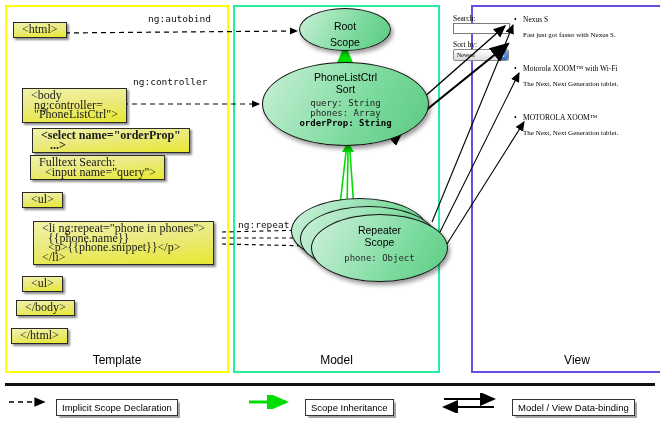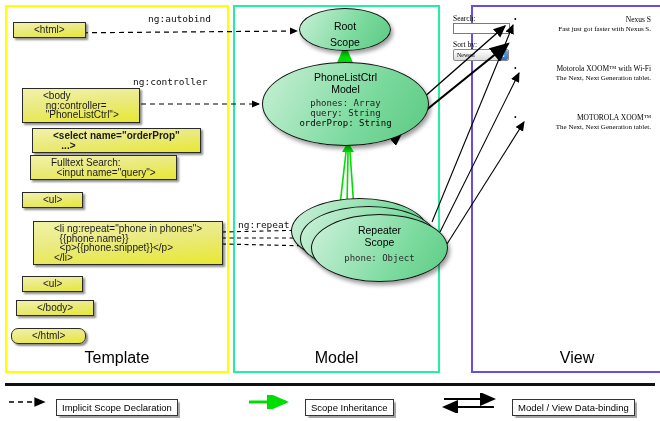--- a/index.html
+++ b/index.html
@@ -36,49 +36,49 @@
   #panel-view {
     left: 444px; top: 5px; width: 212px; height: 368px;
     border: 2px solid #6a4de0;
     margin-left: 27px;
   }
   .panel-label {
     position: absolute;
     bottom: 4px;
     width: 100%;
     text-align: center;
-    font-size: 16px;
+    font-size: 12px;
     color: #000;
     font-family: "Liberation Sans", sans-serif;
   }
   
   .codebox {
     position: absolute;
     background: linear-gradient(175deg, #f2f2a8 0%, #eaea80 45%, #e8e832 100%);
     border: 1.5px solid #2a2a2a;
     box-shadow: 2px 2px 2px rgba(0,0,0,0.45);
-    font-family: Liberation Sans, sans-serif;
-    font-size: 10px;
+    font-family: Liberation Serif, serif;
+    font-size: 12px;
     line-height: 9.5px;
     color: #1a1a1a;
-    padding: 2px 20px;
+    padding: 2px 8px;
     white-space: pre;
     box-sizing: border-box;
     z-index: 6;
   }
   .codebox.bold { font-weight: bold; }
   #box-html      { left: 13px;  top: 22px;  }
   #box-body      { left: 22px;  top: 88px;  }
   #box-select    { left: 32px;  top: 128px; }
   #box-search    { left: 30px;  top: 155px; }
   #box-ul-open   { left: 22px;  top: 192px; }
   #box-li        { left: 33px;  top: 221px; }
   #box-ul-close  { left: 22px;  top: 276px; }
   #box-bodyclose { left: 16px;  top: 300px; }
-  #box-htmlclose { left: 11px;  top: 328px; border-radius: 7px; }
+  #box-htmlclose { left: 11px;  top: 328px; }
 
   
   .scope {
     position: absolute;
     border-radius: 50%;
     border: 1.5px solid #111;
     background: linear-gradient(120deg, #c9f0d6 0%, #a6e6bd 28%, #79d99c 62%, #5cc983 100%);
     box-shadow: 2px 3px 4px rgba(0,0,0,0.4);
     box-sizing: border-box;
     text-align: center;
@@ -94,21 +94,21 @@
     z-index: 8;
   }
   #scope-ctrl .title { font-size: 10.5px; line-height: 11.5px; padding-top: 9px; }
   #scope-ctrl .props {
     font-family: "DejaVu Sans Mono", monospace;
     font-size: 9px;
     line-height: 10px;
     margin-top: 3px;
     color: #222;
   }
-  #scope-ctrl .props .hl { font-weight: normal; color: #000; }
+  #scope-ctrl .props .hl { font-weight: bold; color: #000; }
 
   .rep {
     position: absolute;
     border-radius: 50%;
     border: 1.5px solid #111;
     background: linear-gradient(120deg, #cdf1da 0%, #a9e7c0 30%, #7cdb9f 65%, #5ecb85 100%);
     box-shadow: 2px 3px 4px rgba(0,0,0,0.4);
     box-sizing: border-box;
   }
   #rep-back  { left: 291px; top: 198px; width: 137px; height: 66px; z-index: 7; }
@@ -155,32 +155,32 @@
     border: 1px solid #8b8b8b; border-radius: 2px; box-sizing: border-box;
     background: linear-gradient(#ffffff, #dcdcdc);
     font-family: "Liberation Serif", serif; font-size: 6px; color: #000;
     padding-left: 3px; line-height: 11px; position: absolute;
   }
   #v-sort-select .arrowbtn {
     position: absolute; right: 0px; top: 0px; width: 11px; height: 10px;
     background: linear-gradient(#6fa8e8, #2f6fc4);
     border-radius: 2px; color: #fff; font-size: 6px; text-align: center; line-height: 10px;
   }
-  .phone-item { position: absolute; left: 74px; width: 128px; text-align: right; }
+  .phone-item { position: absolute; left: 74px; width: 128px; }
   .phone-name {
     font-family: "Liberation Serif", serif; font-size: 7.5px;
     color: #000; white-space: nowrap;
   }
   .phone-name::before {
     content: "\2022";
     position: absolute; left: -9px; color: #000;
   }
   .phone-snippet {
     font-family: "Liberation Serif", serif; font-size: 7px;
-    color: #000; margin-top: 1px; white-space: nowrap;
+    color: #000; margin-top: 7px; white-space: nowrap;
   }
   #phone-0 { top: 5px; }
   #phone-1 { top: 54px; }
   #phone-2 { top: 103px; }
 
   
   #legend { position: absolute; left: 0; top: 381px; width: 660px; height: 40px; }
   #legend-rule {
     position: absolute; left: 5px; top: 2px; width: 650px; height: 3px; background: #111;
   }
@@ -282,24 +282,24 @@
   <div class="edge-label" id="lbl-controller">ng:controller</div>
   <div class="edge-label" id="lbl-repeat">ng:repeat</div>
 
   <div class="scope" id="scope-root">
     <div class="title" style="white-space:pre-line">Root
 Scope</div>
   </div>
 
   <div class="scope" id="scope-ctrl">
     <div class="title" style="white-space:pre-line">PhoneListCtrl
-Model</div>
+Sort</div>
     <div class="props">
+      <div>query: String</div>
       <div>phones: Array</div>
-      <div>query: String</div>
       <div class="hl">orderProp: String</div>
     </div>
   </div>
 
   <div class="rep" id="rep-back"></div>
   <div class="rep" id="rep-mid"></div>
   <div class="rep" id="rep-front">
     <div class="title" style="white-space:pre-line">Repeater
 Scope</div>
     <div class="props">phone: Object</div>

